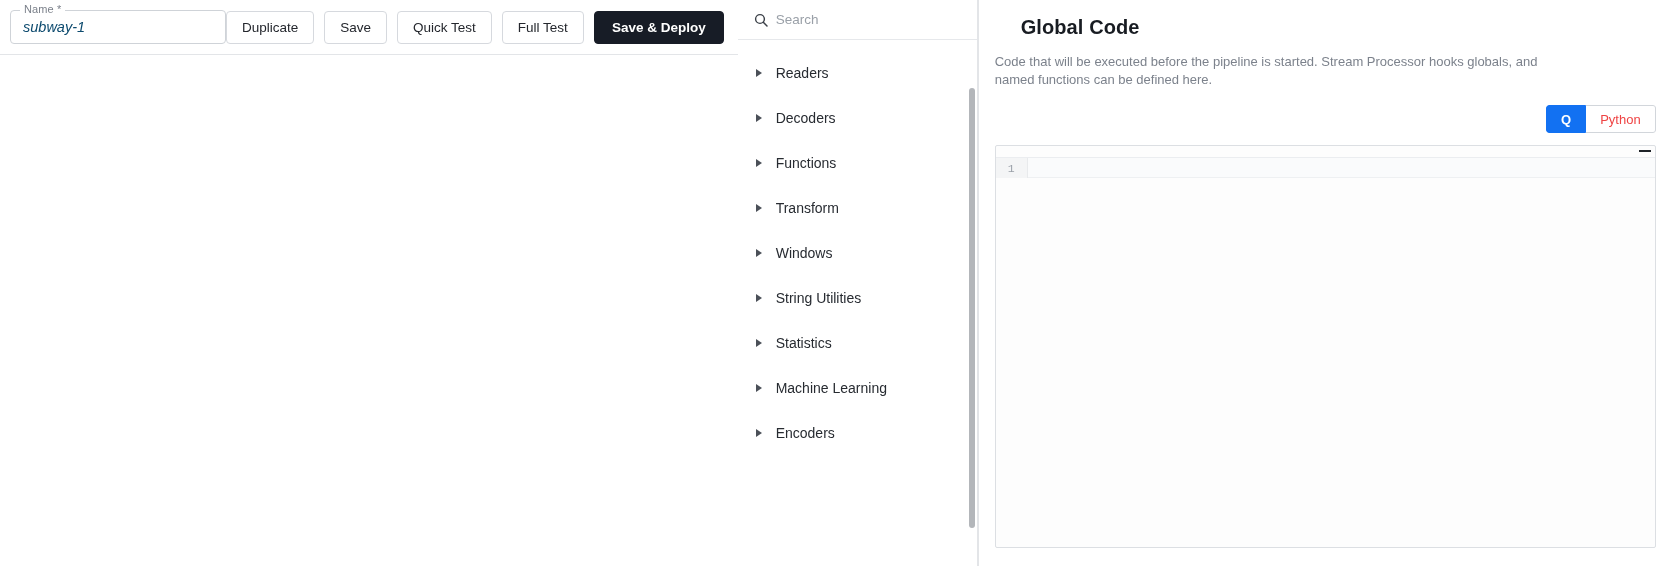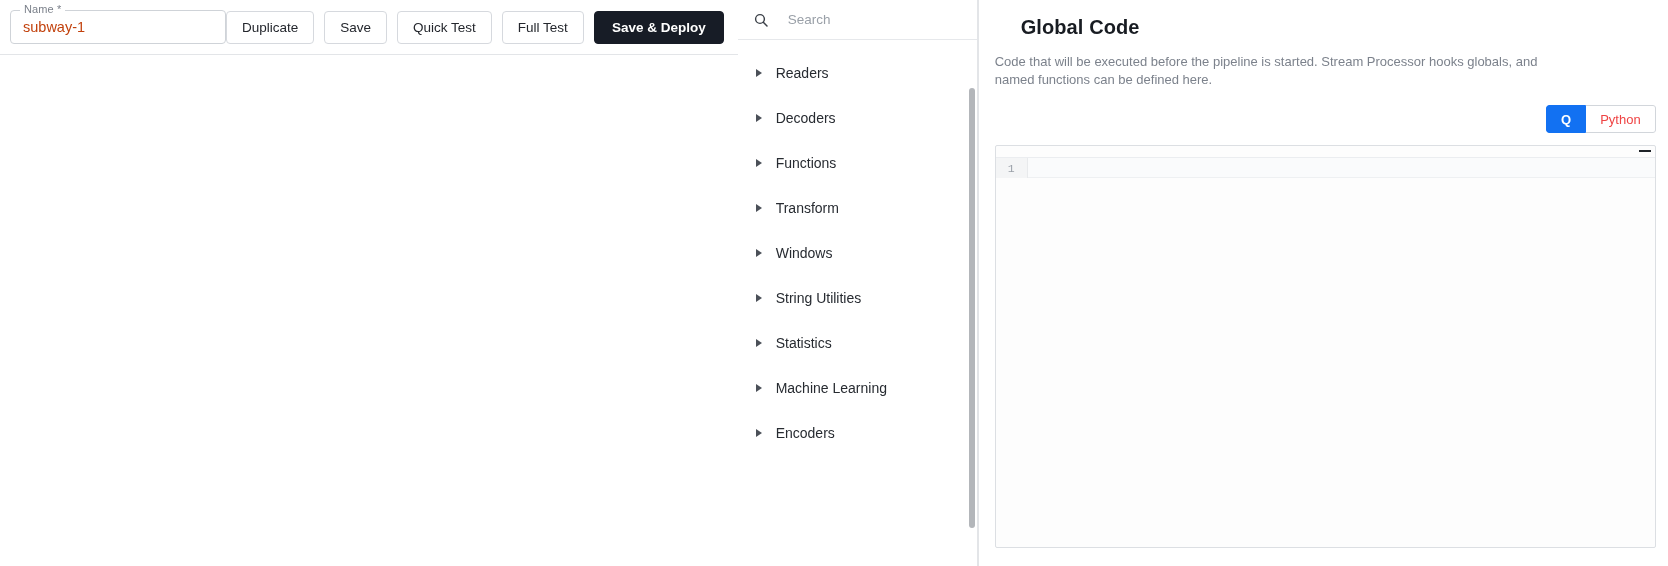--- a/index.html
+++ b/index.html
@@ -33,24 +33,25 @@
     top: -8px; left: 9px;
     background: #ffffff;
     padding: 0 4px;
     font-size: 11px;
     color: #7b808a;
     letter-spacing: .1px;
   }
   .name-field input {
     border: none; outline: none;
     font-size: 14.5px;
-    color: #c2410c;
+    color: #0c4a6e;
     width: 100%;
     background: transparent;
     font-family: "Liberation Sans", sans-serif;
+    font-style: italic;
   }
 
   .tabs { display: flex; align-items: stretch; height: 55px; margin-left: 18px; }
   .tab {
     display: flex; align-items: center; justify-content: center;
     padding: 0 26px;
     font-size: 14px;
     color: #8a8f98;
     cursor: pointer;
     position: relative;
@@ -96,21 +97,21 @@
     background: #fff;
     border-right: 1px solid #e3e5e8;
     display: flex; flex-direction: column;
     position: relative;
   }
   .search-wrap {
     height: 40px; min-height: 40px;
     border-bottom: 1px solid #e6e8eb;
     display: flex; align-items: center;
     padding: 0 16px;
-    gap: 20px;
+    gap: 8px;
   }
   .search-wrap svg { display: block; }
   .search-wrap input {
     border: none; outline: none;
     font-size: 13.5px;
     color: #2a2e34;
     width: 100%;
     font-family: "Liberation Sans", sans-serif;
     background: transparent;
   }

